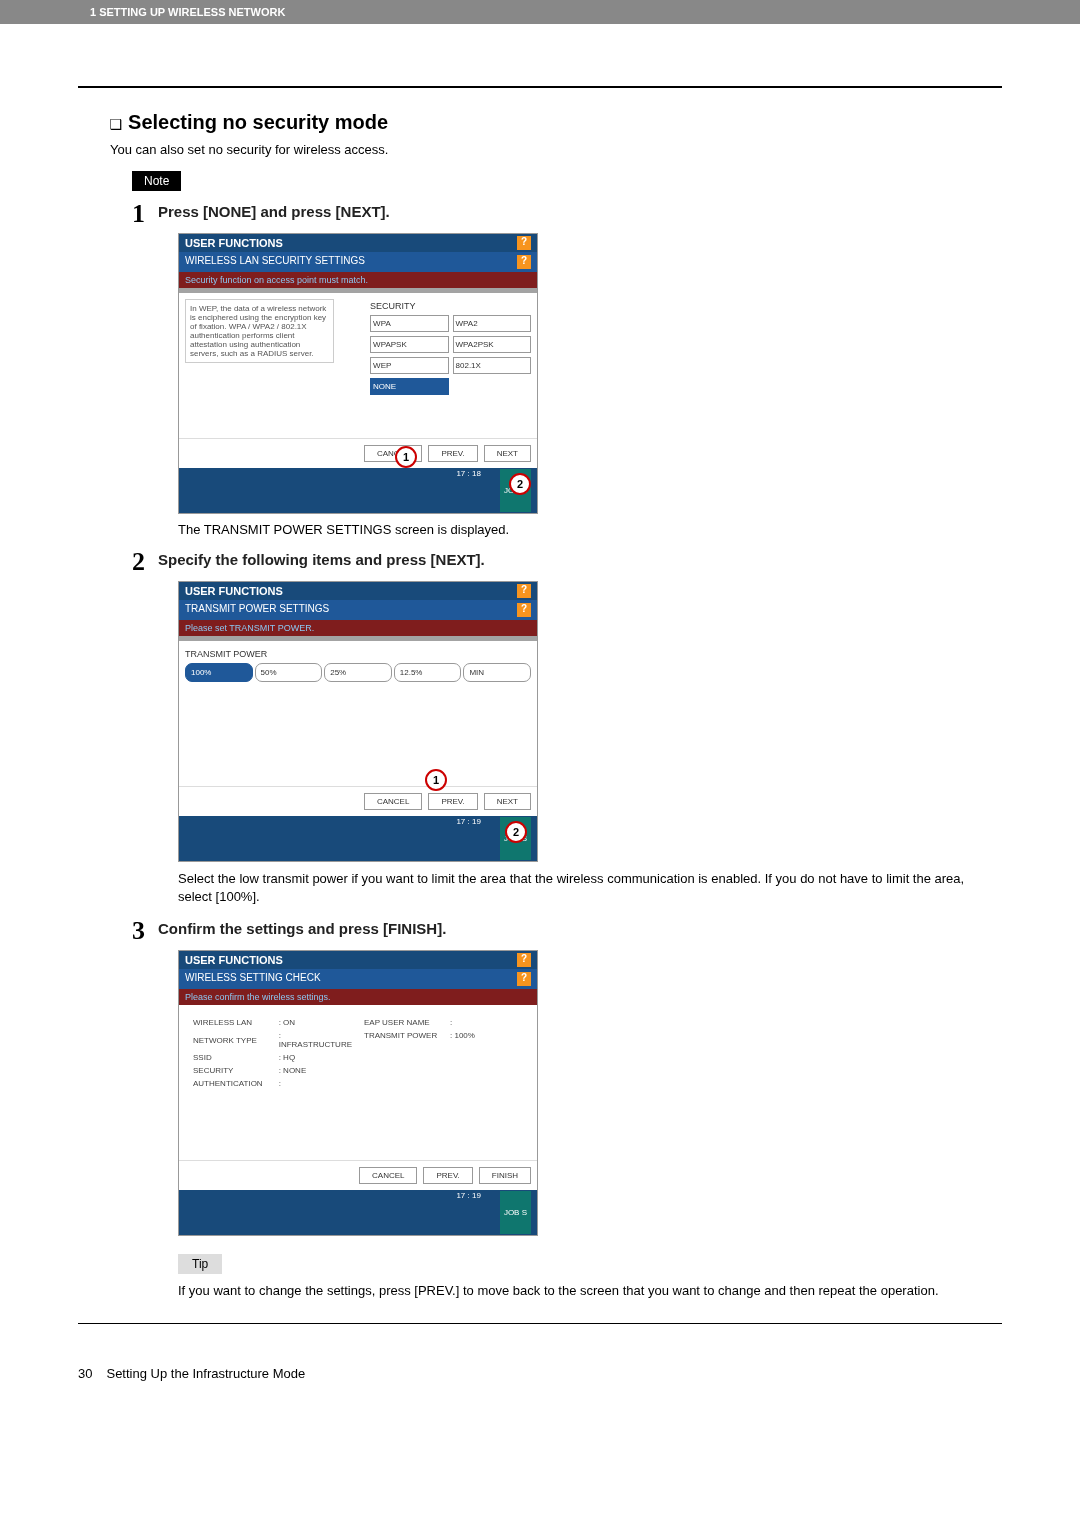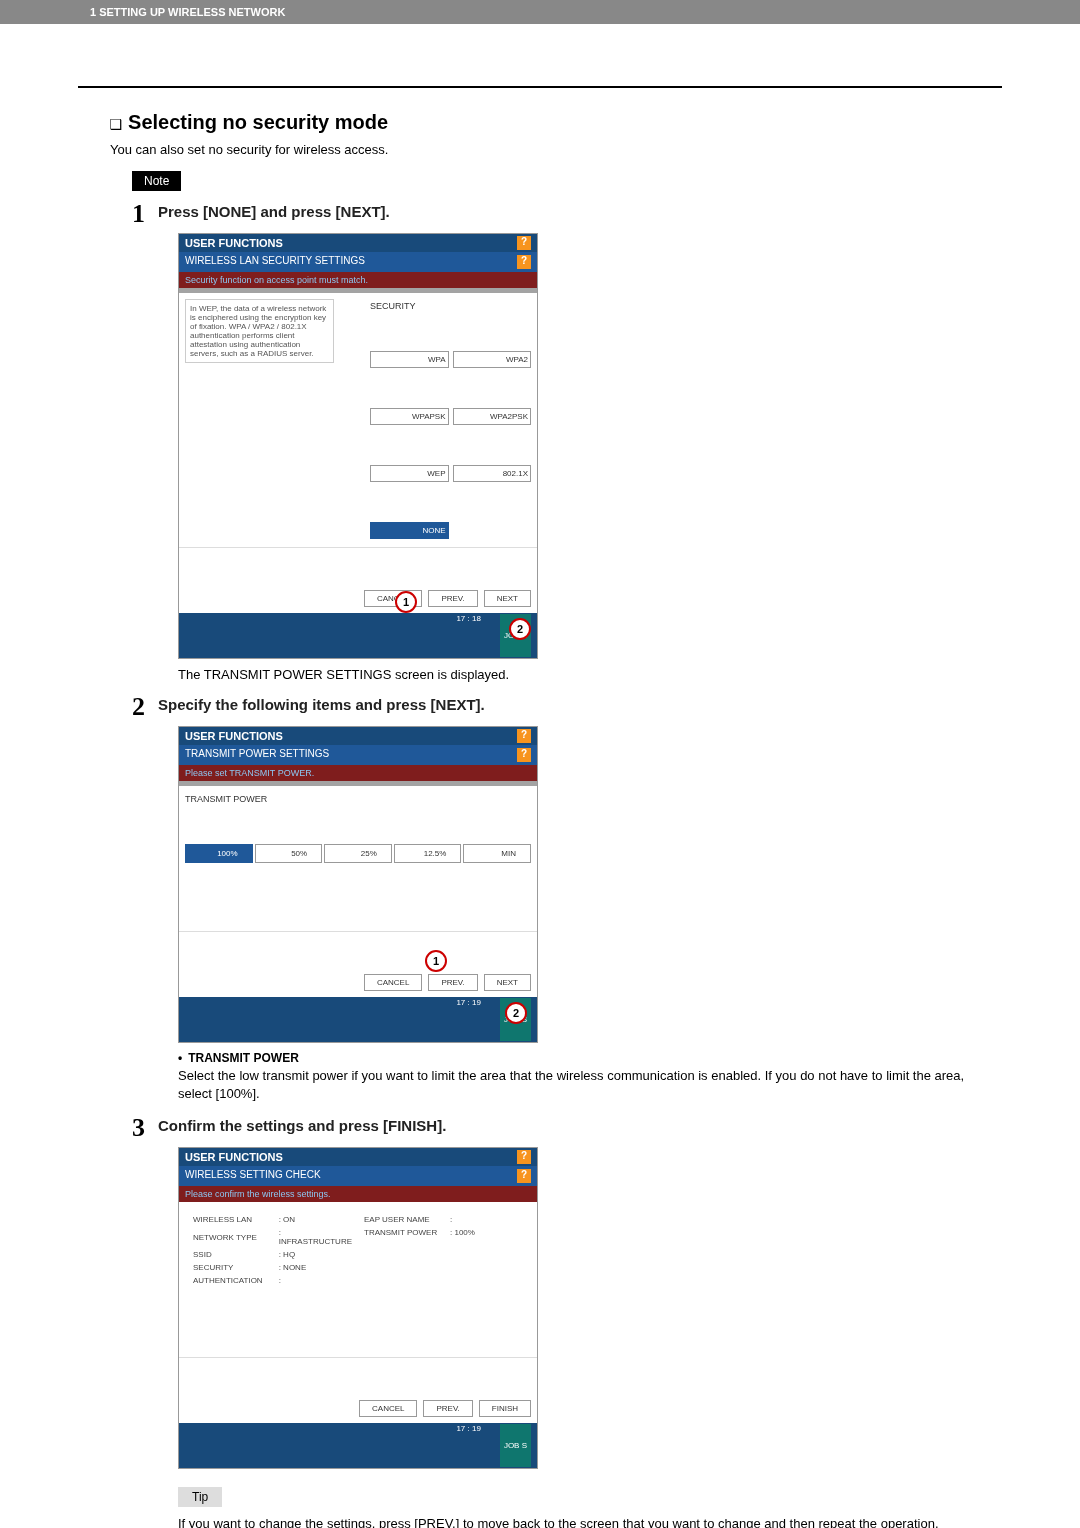--- a/index.html
+++ b/index.html
@@ -22,24 +22,24 @@
 .sc-help { background: #f7941e; color: #fff; width: 14px; height: 14px; text-align: center; font-size: 10px; font-weight: bold; }
 .sc-subtitle { background: #1f5899; color: #fff; padding: 3px 6px; font-size: 10px; display: flex; justify-content: space-between; }
 .sc-subhint { background: #7f1d1d; color: #8cc6f0; padding: 3px 6px; font-size: 9px; }
 .sc-body { display: flex; min-height: 150px; border-top: 5px solid #a3a3a3; gap: 24px; }
 .sc-left { width: 45%; padding: 6px; border-right: 0; font-size: 8px; color: #555; }
 .sc-left-box { border: 1px solid #ccc; padding: 4px; }
 .sc-right { flex: 1; padding: 8px 6px; }
 .sc-right-label { font-size: 9px; margin-bottom: 4px; color: #333; }
 .btn-grid { display: grid; grid-template-columns: 1fr 1fr; gap: 4px; }
 .btn-grid .one { grid-column: 1 / span 1; }
-.sc-btn { border: 1px solid #999; background: #fff; padding: 3px 2px; text-align: right; font-size: 8px; margin-top: 36px; }
+.sc-btn { border: 1px solid #999; background: #fff; padding: 3px 2px; text-align: left; font-size: 8px; }
 .sc-btn.sel { background: #1f5899; color: #fff; border-color: #1f5899; }
 .pwr-row { display: flex; gap: 2px; }
-.pwr-row .sc-btn { flex: 1; padding: 4px 14px; }
+.pwr-row .sc-btn { flex: 1; padding: 4px 5px; border-radius: 7px; }
 .sc-footer { display: flex; gap: 6px; justify-content: flex-end; padding: 6px; border-top: 1px solid #ddd; }
 .sc-footer .sc-btn { padding: 3px 12px; }
 .sc-statusbar { background: #184a7a; color: #fff; font-size: 8px; padding: 1px 6px; display: flex; justify-content: flex-end; gap: 19px; }
 .sc-statusbar .jobs { background: #0f766e; padding: 17px 4px; }
 .pointer { position: absolute; background: #fff; border: 2px solid #c00; width: 22px; height: 22px; border-radius: 50%; display: flex; align-items: center; justify-content: center; font-weight: bold; color: #000; font-size: 11px; }
 .pointer.p1a { right: 120px; bottom: 45px; }
 .pointer.p2a { right: 6px; bottom: 18px; }
 .pointer.p1b { right: 90px; bottom: 70px; }
 .pointer.p2b { right: 10px; bottom: 18px; }
 .caption { margin-left: 100px; margin-bottom: 10px; font-size: 13px; }
@@ -149,23 +149,20 @@
       <div class="sc-btn">PREV.</div>
       <div class="sc-btn">NEXT</div>
     </div>
     <div class="sc-statusbar">
       <span>17 : 19</span>
       <span class="jobs">JOB S</span>
     </div>
     <div class="pointer p1b">1</div>
     <div class="pointer p2b">2</div>
   </div>
-  <div class="sub-bullet">
-    <span class="dot">•</span><span>TRANSMIT POWER</span>
-  </div>
   <div class="sub-text">Select the low transmit power if you want to limit the area that the wireless communication is enabled. If you do not have to limit the area, select [100%].</div>
 
   
   <div class="step-row">
     <div class="step-num">3</div>
     <div class="step-title">Confirm the settings and press [FINISH].</div>
   </div>
   <div class="screenshot">
     <div class="sc-titlebar">
       <span class="t">USER FUNCTIONS</span>

